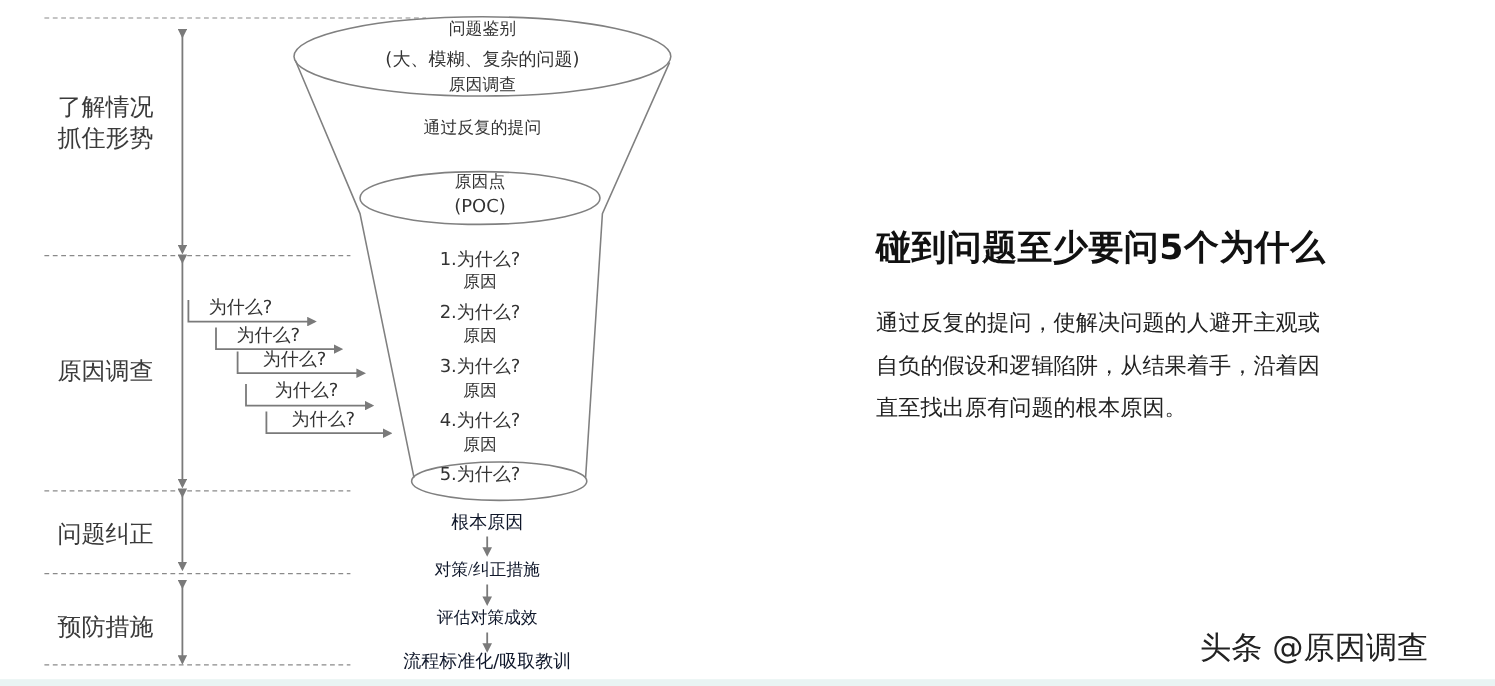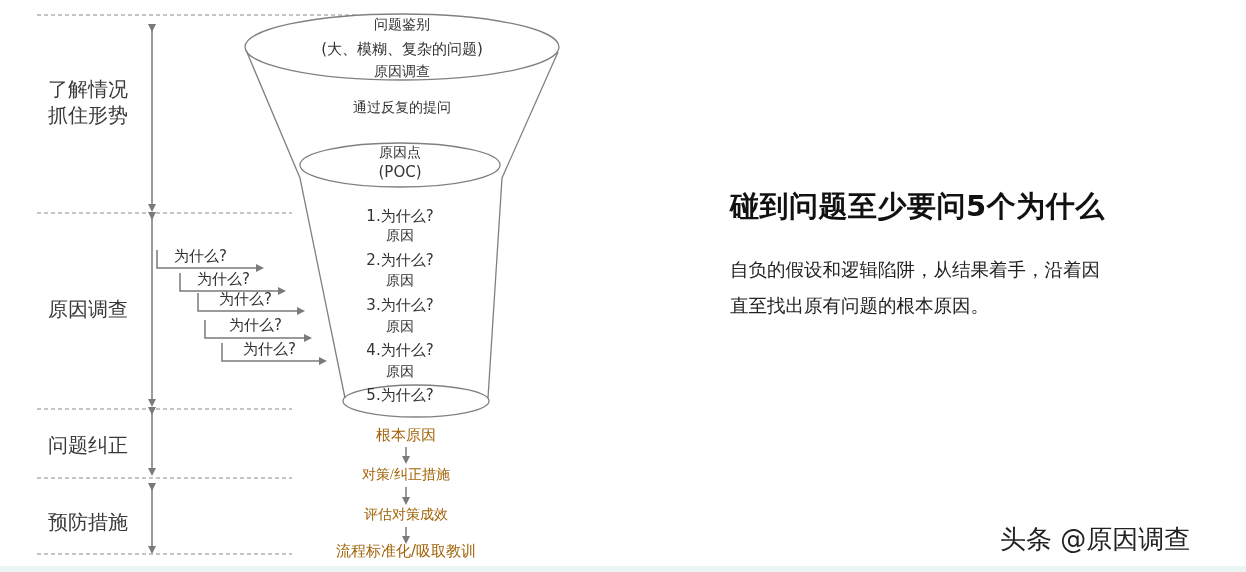--- a/index.html
+++ b/index.html
@@ -5,21 +5,21 @@
   html, body { margin: 0; padding: 0; }
   body {
     width: 1246px; height: 572px; background: #ffffff; position: relative; overflow: hidden;
     font-family: "DejaVu Sans", "Liberation Sans", sans-serif; color: #333333;
   }
   .abs { position: absolute; }
   svg.canvas { position: absolute; left: 0; top: 0; }
   .stage-label { font-size: 20px; line-height: 26px; color: #3a3a3a; white-space: nowrap; }
   .funnel-text { font-size: 14px; color: #333; text-align: center; white-space: nowrap; line-height: 18px; }
   .why-label { font-size: 15px; color: #333; white-space: nowrap; }
-  .flow-step { font-size: 14px; color: #a16207; white-space: nowrap; text-align: center; }
+  .flow-step { font-size: 14px; color: #0f172a; white-space: nowrap; text-align: center; }
   .headline { font-size: 29px; font-weight: bold; color: #111; white-space: nowrap; letter-spacing: 0.5px; }
   .desc-line { font-size: 18.5px; color: #222; white-space: nowrap; line-height: 35.5px; }
   .watermark { font-size: 26px; color: #222; white-space: nowrap; }
   .bottom-strip { position: absolute; left: 0; top: 566px; width: 1246px; height: 6px; background: #e9f4f3; }
 </style>
 </head>
 <body>
 
 <svg class="canvas" width="1246" height="572">
   <defs>
@@ -98,19 +98,20 @@
 <div class="abs why-label" style="left:229px; top:316px;">为什么?</div>
 <div class="abs why-label" style="left:243px; top:340px;">为什么?</div>
 
 <div class="abs flow-step" style="left:306px; width:200px; top:426px; font-size:15px;">根本原因</div>
 <div class="abs flow-step" style="left:306px; width:200px; top:466px;font-family:Liberation Serif, serif;">对策/纠正措施</div>
 <div class="abs flow-step" style="left:306px; width:200px; top:506px;">评估对策成效</div>
 <div class="abs flow-step" style="left:306px; width:200px; top:542px; font-size:15px;">流程标准化/吸取教训</div>
 
 <div class="abs headline" style="left:730px; top:187px;">碰到问题至少要问5个为什么</div>
 <div class="abs" style="left:730px; top:252px;">
+  <div class="desc-line">通过反复的提问，使解决问题的人避开主观或</div>
   <div class="desc-line">自负的假设和逻辑陷阱，从结果着手，沿着因</div>
   <div class="desc-line">直至找出原有问题的根本原因。</div>
 </div>
 
 <div class="abs watermark" style="left:1000px; top:522px;">头条 @原因调查</div>
 
 <div class="bottom-strip"></div>
 
 </body></html>

